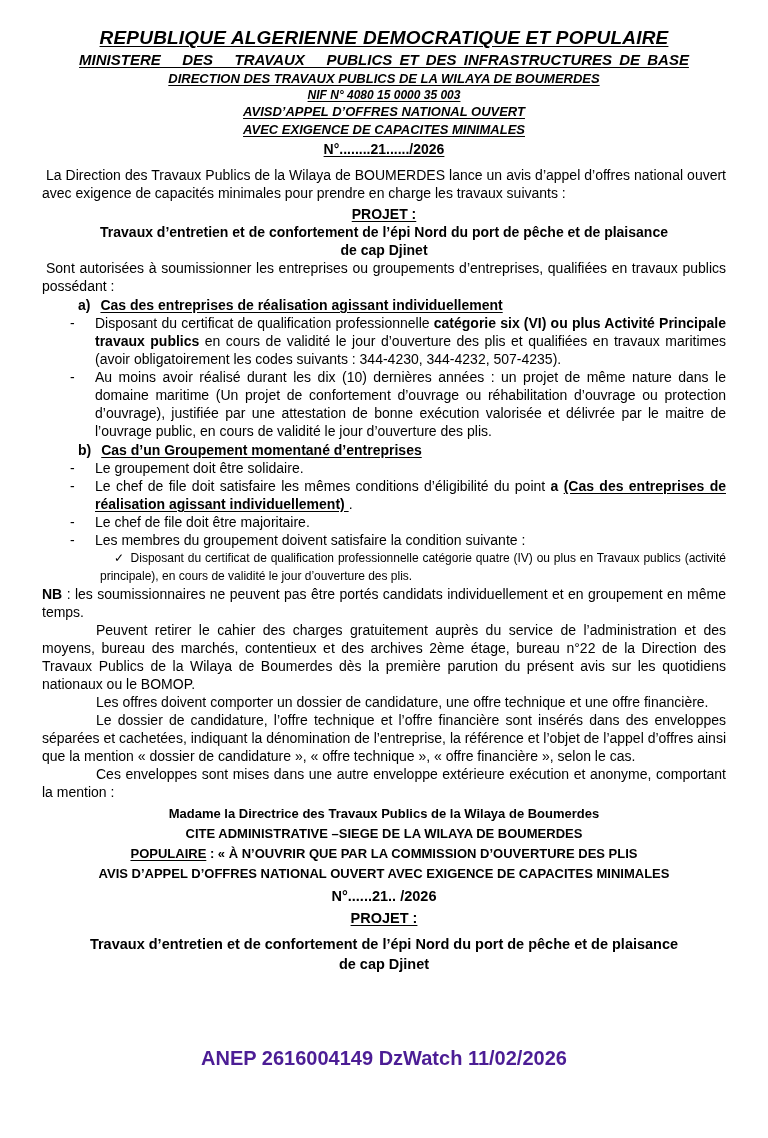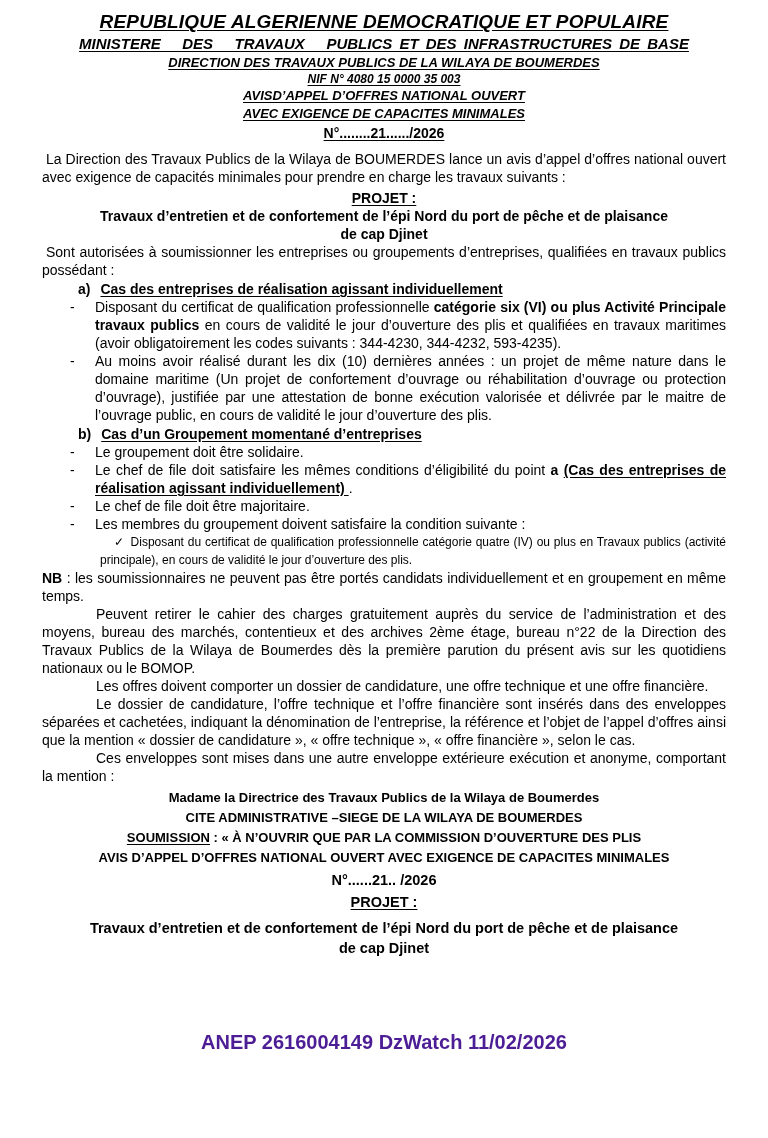--- a/index.html
+++ b/index.html
@@ -2,21 +2,21 @@
 <html><head>
 <meta charset="utf-8">
 <style>
   * { margin:0; padding:0; box-sizing:border-box; }
   html,body { background:#ffffff; }
   body {
     width:768px; height:1138px; overflow:hidden;
     font-family:"Liberation Sans", sans-serif;
     color:#000;
   }
-  .page { padding:10px 42px 0 42px; }
+  .page { padding:10px 42px 0 42px;margin-top:16px; }
 
   .center { text-align:center; }
   .b { font-weight:bold; }
   .u { text-decoration:underline; text-underline-offset:2px; }
   .i { font-style:italic; }
   .pre { white-space:pre-wrap; }
 
   
   .hdr1 { font-size:19px; line-height:24px; letter-spacing:.2px; }
   .hdr2 { font-size:15px; line-height:20px; word-spacing:3px; }
@@ -72,21 +72,21 @@
 
     <p class="center proj-label b"><span class="u">PROJET :</span></p>
     <p class="center proj-title b"><span>Travaux d’entretien et de confortement de l’épi Nord du port de pêche et de plaisance</span><br><span>de cap Djinet</span></p>
 
     <p class="para tiny-ind">Sont autorisées à soumissionner les entreprises ou groupements d’entreprises, qualifiées en travaux publics possédant :</p>
 
     <p class="sec-head b"><span class="sec-label">a)</span><span class="u">Cas des entreprises de réalisation agissant individuellement</span></p>
 
     <div class="li">
       <span class="marker">-</span>
-      <span>Disposant du certificat de qualification professionnelle </span><span class="b">catégorie six (VI) ou plus Activité Principale travaux publics</span><span> en cours de validité le jour d’ouverture des plis et qualifiées en travaux maritimes (avoir obligatoirement les codes suivants : 344-4230, 344-4232, 593-4235).</span>
+      <span>Disposant du certificat de qualification professionnelle </span><span class="b">catégorie six (VI) ou plus Activité Principale travaux publics</span><span> en cours de validité le jour d’ouverture des plis et qualifiées en travaux maritimes (avoir obligatoirement les codes suivants : 344-4230, 344-4232, 507-4235).</span>
     </div>
 
     <div class="li">
       <span class="marker">-</span>
       <span>Au moins avoir réalisé durant les dix (10) dernières années : un projet de même nature dans le domaine maritime (Un projet de confortement d’ouvrage ou réhabilitation d’ouvrage ou protection d’ouvrage), justifiée par une attestation de bonne exécution valorisée et délivrée par le maitre de l’ouvrage public, en cours de validité le jour d’ouverture des plis.</span>
     </div>
 
     <p class="sec-head b"><span class="sec-label">b)</span><span class="u">Cas d’un Groupement momentané d’entreprises</span></p>
 
     <div class="li">
@@ -115,21 +115,21 @@
 
     <p class="para tab-ind">Peuvent retirer le cahier des charges gratuitement auprès du service de l’administration et des moyens, bureau des marchés, contentieux et des archives 2ème étage, bureau n°22 de la Direction des Travaux Publics de la Wilaya de Boumerdes dès la première parution du présent avis sur les quotidiens nationaux ou le BOMOP.</p>
     <p class="para tab-ind">Les offres doivent comporter un dossier de candidature, une offre technique et une offre financière.</p>
     <p class="para tab-ind">Le dossier de candidature, l’offre technique et l’offre financière sont insérés dans des enveloppes séparées et cachetées, indiquant la dénomination de l’entreprise, la référence et l’objet de l’appel d’offres ainsi que la mention « dossier de candidature », « offre technique », « offre financière », selon le cas.</p>
     <p class="para tab-ind">Ces enveloppes sont mises dans une autre enveloppe extérieure exécution et anonyme, comportant la mention :</p>
   </div>
 
   <div class="mention">
     <p class="center m-line b">Madame la Directrice des Travaux Publics de la Wilaya de Boumerdes</p>
     <p class="center m-line b">CITE ADMINISTRATIVE –SIEGE DE LA WILAYA DE BOUMERDES</p>
-    <p class="center m-line b"><span class="u">SOUMISSION</span><span> : « À N’OUVRIR QUE PAR LA COMMISSION D’OUVERTURE DES PLIS</span><br></p>
+    <p class="center m-line b"><span class="u">POPULAIRE</span><span> : « À N’OUVRIR QUE PAR LA COMMISSION D’OUVERTURE DES PLIS</span><br></p>
     <p class="center m-avis b">AVIS D’APPEL D’OFFRES NATIONAL OUVERT AVEC EXIGENCE DE CAPACITES MINIMALES</p>
     <p class="center m-num b">N°......21.. /2026</p>
     <p class="center m-proj-label b"><span class="u">PROJET :</span></p>
     <p class="center m-proj-title b"><span>Travaux d’entretien et de confortement de l’épi Nord du port de pêche et de plaisance</span><br><span>de cap Djinet</span></p>
   </div>
 
   <p class="anep" style="color: #4c1d95;">ANEP 2616004149 DzWatch 11/02/2026</p>
 
 </div>
 

